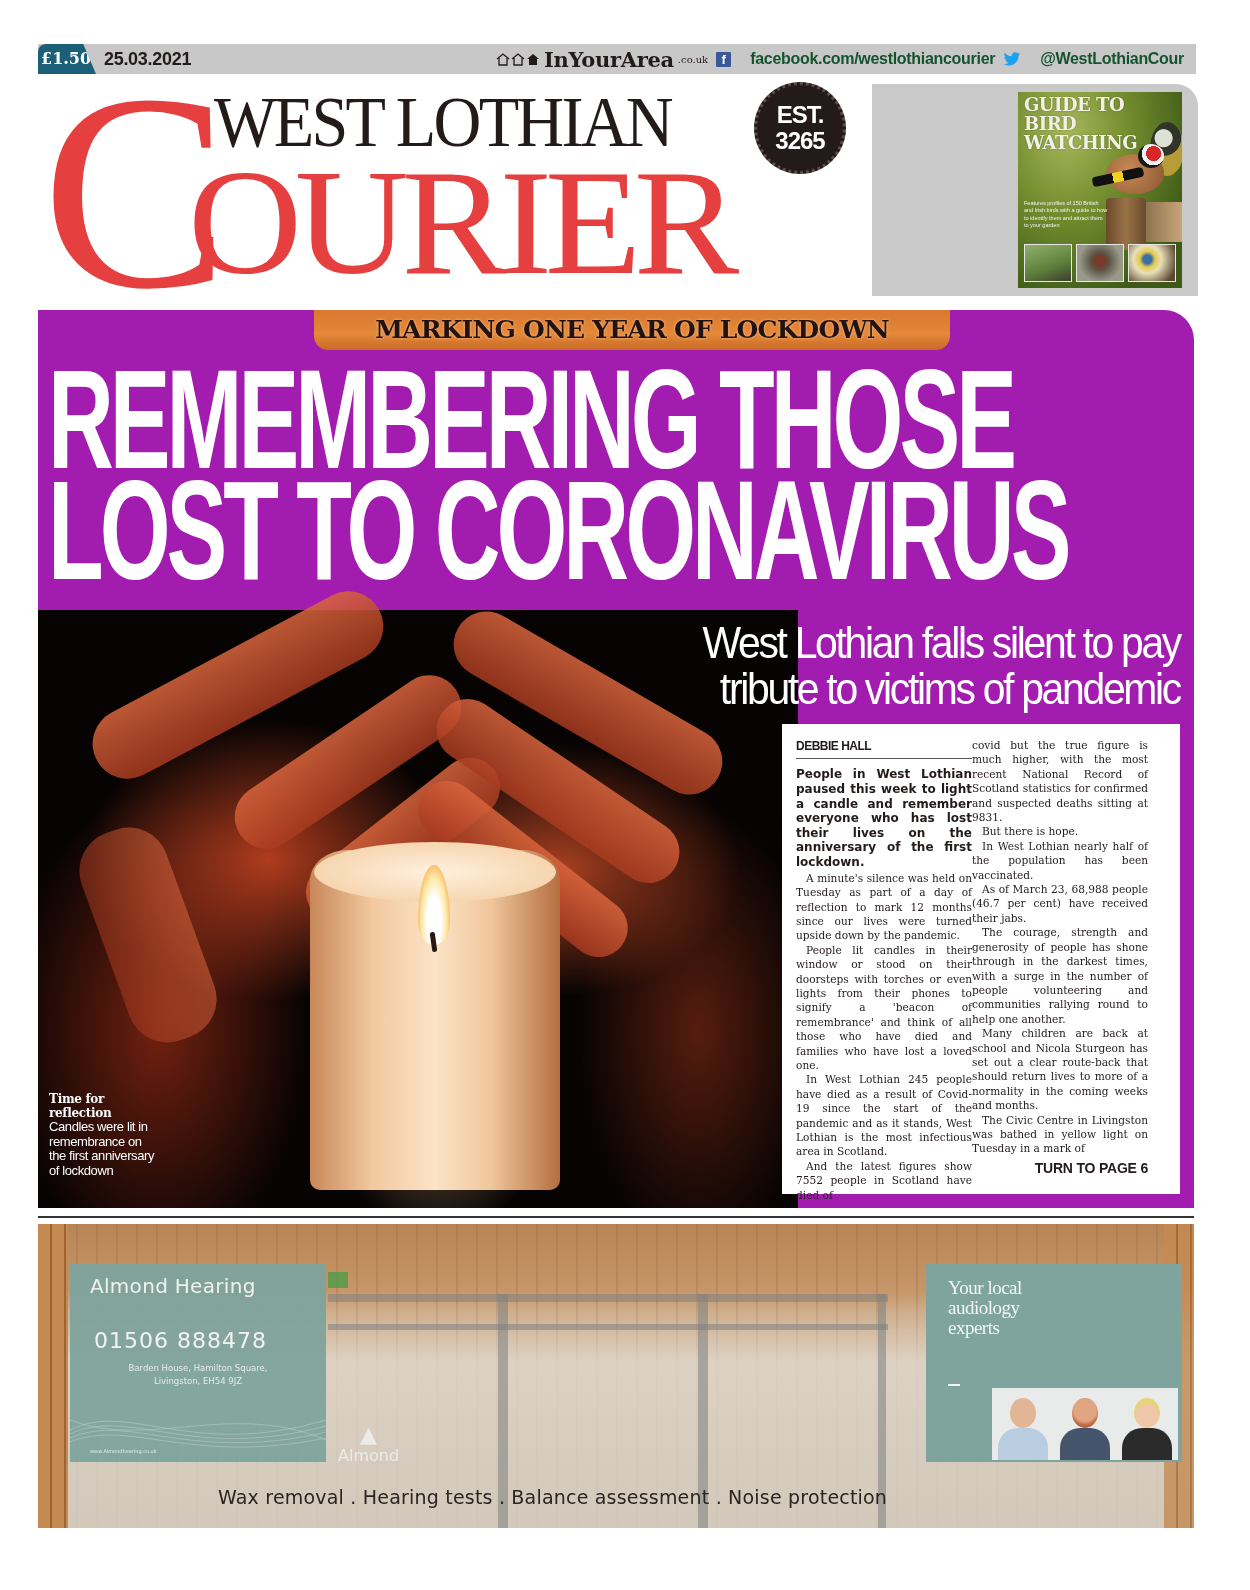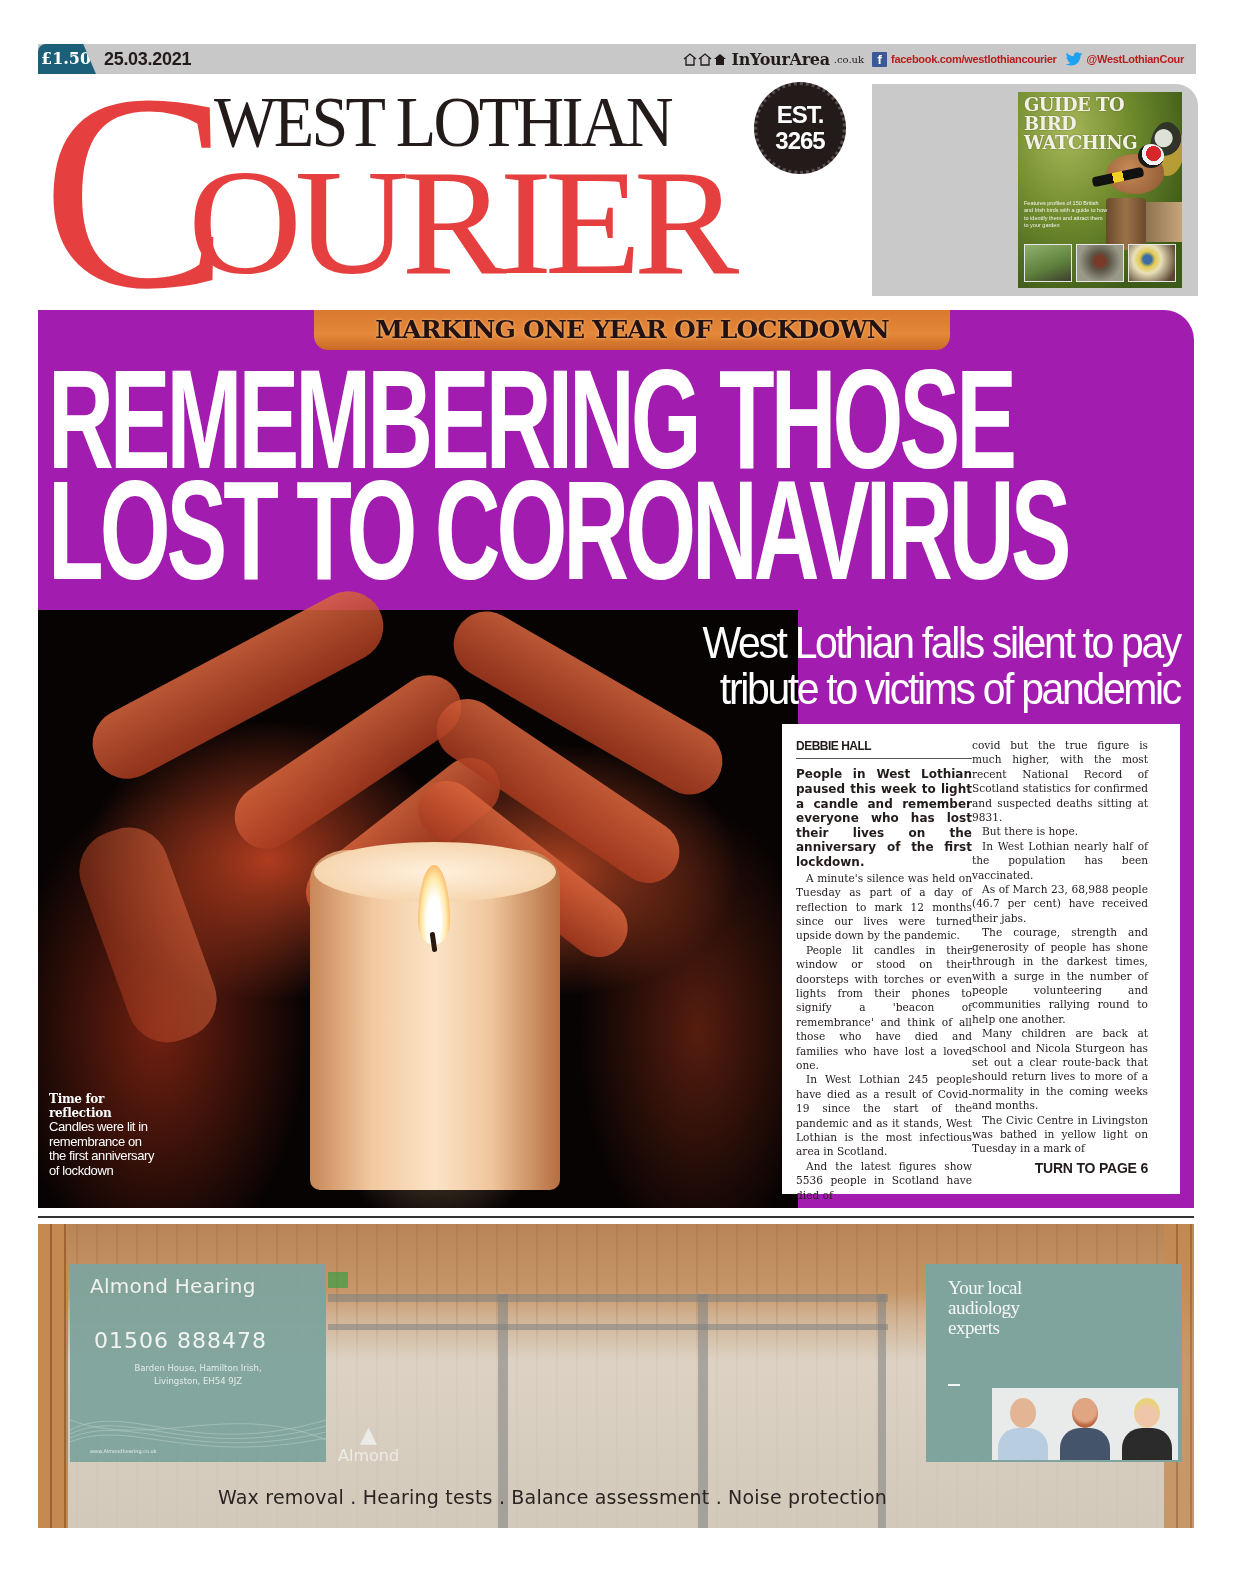--- a/index.html
+++ b/index.html
@@ -8,24 +8,24 @@
 
   
   .topbar { position: absolute; left: 38px; top: 44px; width: 1158px; height: 30px; background: #c8c8c8; }
   .price { position: absolute; left: 0; top: 0; height: 30px; width: 58px; background: #1c5f78; color: #fff;
            font-family: "DejaVu Serif", serif; font-weight: bold; font-size: 16px; line-height: 30px; padding-left: 3px;
            border-top-left-radius: 8px; clip-path: polygon(0 0, 78% 0, 100% 100%, 0 100%); }
   .date { position: absolute; left: 66px; top: 0; font-family: "Liberation Sans", sans-serif; font-weight: bold; font-size: 18px; line-height: 30px; color: #231a1a; letter-spacing: -0.3px; }
   .social { position: absolute; right: 8px; top: 0; height: 30px; display: flex; align-items: center; gap: 4px; }
   .house-icons { display: flex; gap: 1px; align-items: center; }
   .house { width: 14px; height: 13px; }
-  .iya { font-family: "DejaVu Serif", serif; font-weight: bold; font-size: 16px; color: #231a1a; letter-spacing: -0.3px; }
+  .iya { font-family: "DejaVu Serif", serif; font-weight: bold; font-size: 21px; color: #231a1a; letter-spacing: -0.3px; }
   .iya-dom { font-family: "DejaVu Serif", serif; font-size: 10px; color: #231a1a; margin-right: 4px; }
   .fb-icon { width: 15px; height: 15px; background: #3b5998; color: #fff; font-weight: bold; font-size: 13px; line-height: 16px; text-align: center; border-radius: 1px; font-family: "Liberation Sans", sans-serif; }
-  .soc-text { font-family: "Liberation Sans", sans-serif; font-size: 11px; font-weight: bold; color: #b91c1c; letter-spacing: -0.3px; margin-right: 4px; }
+  .soc-text { font-family: "Liberation Sans", sans-serif; font-size: 16px; font-weight: bold; color: #14532d; letter-spacing: -0.3px; margin-right: 4px; margin-left: 15px; }
   .tw-icon { width: 18px; height: 15px; }
 
   
   .masthead { position: absolute; left: 38px; top: 82px; width: 826px; height: 214px; }
   .big-c { position: absolute; left: 4px; top: -30px; font-family: "Liberation Serif", serif; font-size: 280px; color: #e5403f; line-height: 1; letter-spacing: -10px; }
   .west-lothian { position: absolute; left: 176px; top: 4px; font-family: "Liberation Serif", serif; font-size: 72px; color: #231a1a; line-height: 1; letter-spacing: -3px; transform: scaleX(0.92); transform-origin: left; }
   .courier-rest { position: absolute; left: 150px; top: 66px; font-family: "Liberation Serif", serif; font-size: 170px; color: #e5403f; line-height: 1; letter-spacing: -8px; transform: scaleX(0.93) scaleY(0.88); transform-origin: left top; }
   .est-badge { position: absolute; left: 716px; top: 0px; width: 92px; height: 92px; border-radius: 50%; background: #231a1a; border: 3px dotted #5a4d4d; display: flex; flex-direction: column; align-items: center; justify-content: center; color: #fff; font-family: "Liberation Sans", sans-serif; font-weight: bold; line-height: 1; }
   .est-badge .l1 { font-size: 24px; letter-spacing: -1px; }
   .est-badge .l2 { font-size: 24px; letter-spacing: -1px; margin-top: 2px; }
@@ -207,21 +207,21 @@
   </div>
 
   <div class="article">
     <div class="columns">
       <div class="col">
         <div class="byline">DEBBIE HALL</div>
         <div class="lead">People in West Lothian paused this week to light a candle and remember everyone who has lost their lives on the anniversary of the first lockdown.</div>
         <p class="para">A minute's silence was held on Tuesday as part of a day of reflection to mark 12 months since our lives were turned upside down by the pandemic.</p>
         <p class="para">People lit candles in their window or stood on their doorsteps with torches or even lights from their phones to signify a 'beacon of remembrance' and think of all those who have died and families who have lost a loved one.</p>
         <p class="para">In West Lothian 245 people have died as a result of Covid-19 since the start of the pandemic and as it stands, West Lothian is the most infectious area in Scotland.</p>
-        <p class="para">And the latest figures show 5536 people in Scotland have died of</p>
+        <p class="para">And the latest figures show 7552 people in Scotland have died of</p>
       </div>
       <div class="col">
         <p>covid but the true figure is much higher, with the most recent National Record of Scotland statistics for confirmed and suspected deaths sitting at 9831.</p>
         <p class="para">But there is hope.</p>
         <p class="para">In West Lothian nearly half of the population has been vaccinated.</p>
         <p class="para">As of March 23, 68,988 people (46.7 per cent) have received their jabs.</p>
         <p class="para">The courage, strength and generosity of people has shone through in the darkest times, with a surge in the number of people volunteering and communities rallying round to help one another.</p>
         <p class="para">Many children are back at school and Nicola Sturgeon has set out a clear route-back that should return lives to more of a normality in the coming weeks and months.</p>
         <p class="para">The Civic Centre in Livingston was bathed in yellow light on Tuesday in a mark of</p>
         <div class="turn">TURN TO PAGE 6</div>
@@ -246,21 +246,21 @@
     <svg class="waves" viewBox="0 0 256 60" preserveAspectRatio="none">
       <path d="M0 30 C60 0, 120 60, 256 20" fill="none" stroke="#e8f2ef" stroke-width="0.6"></path>
       <path d="M0 34 C60 6, 120 62, 256 26" fill="none" stroke="#e8f2ef" stroke-width="0.6"></path>
       <path d="M0 38 C60 12, 120 64, 256 32" fill="none" stroke="#e8f2ef" stroke-width="0.6"></path>
       <path d="M0 42 C60 18, 120 66, 256 38" fill="none" stroke="#e8f2ef" stroke-width="0.6"></path>
       <path d="M0 20 C80 50, 160 0, 256 40" fill="none" stroke="#e8f2ef" stroke-width="0.6"></path>
     </svg>
     <div class="alm-name">Almond Hearing</div>
     <div class="alm-phone">01506 888478</div>
     <div class="alm-addr">
-      <span>Barden House, Hamilton Irish,</span><br>
+      <span>Barden House, Hamilton Square,</span><br>
       <span>Livingston, EH54 9JZ</span>
     </div>
     <div class="alm-url">www.Almondhearing.co.uk</div>
   </div>
 
   <div class="alm-logo">
     <span class="tri">▲</span>
     <span>Almond</span>
   </div>
 

